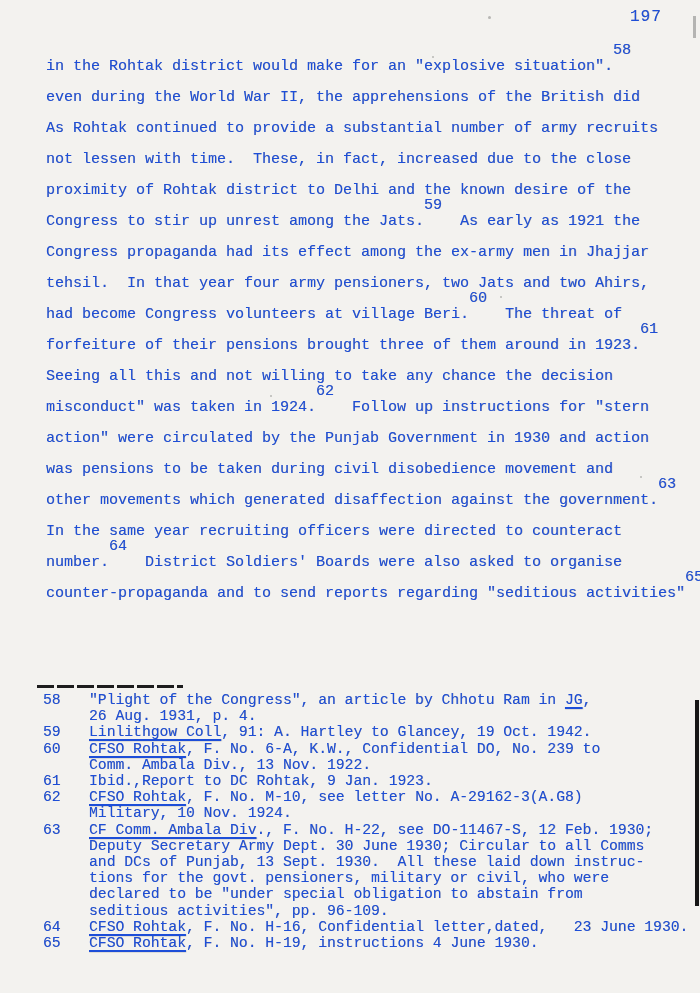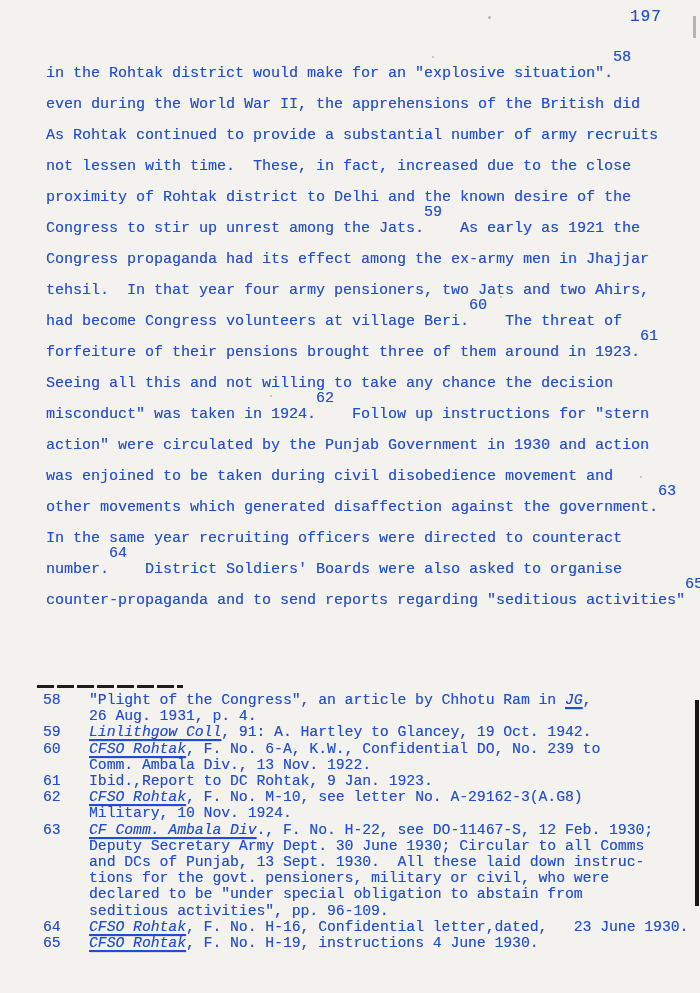--- a/index.html
+++ b/index.html
@@ -14,38 +14,38 @@
     text-shadow:0.3px 0.3px 0 rgba(25,25,25,0.35);
   }
   .page-number{
     position:absolute;left:630px;top:8px;
     font-size:16px;letter-spacing:1px;
   }
   .body-text{
     position:absolute;left:46px;top:56px;width:650px;
   }
   .body-line{
-    height:31px;line-height:36px;
+    height:31px;line-height:21px;
     font-size:15px;white-space:pre;
   }
   .sup{
     position:relative;top:-16px;font-size:15px;
   }
   .fn-separator{
     position:absolute;left:37px;top:685px;width:146px;height:3px;
     background:repeating-linear-gradient(90deg,#1d1d1d 0 17px,rgba(0,0,0,0) 17px 20px);
   }
   .footnotes{
     position:absolute;left:43px;top:692px;width:656px;
     font-size:14.7px;line-height:16.2px;
   }
   .fn-row{display:flex;}
   .fn-num{flex:0 0 46px;white-space:pre;}
   .fn-text{flex:1;white-space:pre;}
-  .u{text-decoration:underline;text-decoration-thickness:1.5px;text-underline-offset:2.5px;font-style:italic;}
+  .u{text-decoration:underline;text-decoration-thickness:1.5px;text-underline-offset:2.5px;}
   .edge-bar{
     position:absolute;left:695px;top:700px;width:4px;height:206px;
     background:#161616;
   }
   .edge-tick{
     position:absolute;left:693px;top:16px;width:3px;height:22px;
     background:#b4b4b2;
   }
   .speck{
     position:absolute;border-radius:50%;background:#8f8f8c;opacity:0.6;
@@ -70,21 +70,21 @@
     <div class="body-line"><span>not lessen with time.  These, in fact, increased due to the close</span><span class="sup"></span><span></span></div>
     <div class="body-line"><span>proximity of Rohtak district to Delhi and the known desire of the</span><span class="sup"></span><span></span></div>
     <div class="body-line"><span>Congress to stir up unrest among the Jats.</span><span class="sup">59</span><span>  As early as 1921 the</span></div>
     <div class="body-line"><span>Congress propaganda had its effect among the ex-army men in Jhajjar</span><span class="sup"></span><span></span></div>
     <div class="body-line"><span>tehsil.  In that year four army pensioners, two Jats and two Ahirs,</span><span class="sup"></span><span></span></div>
     <div class="body-line"><span>had become Congress volunteers at village Beri.</span><span class="sup">60</span><span>  The threat of</span></div>
     <div class="body-line"><span>forfeiture of their pensions brought three of them around in 1923.</span><span class="sup">61</span><span></span></div>
     <div class="body-line"><span>Seeing all this and not willing to take any chance the decision</span><span class="sup"></span><span></span></div>
     <div class="body-line"><span>misconduct" was taken in 1924.</span><span class="sup">62</span><span>  Follow up instructions for "stern</span></div>
     <div class="body-line"><span>action" were circulated by the Punjab Government in 1930 and action</span><span class="sup"></span><span></span></div>
-    <div class="body-line"><span>was enjoined to be taken during civil disobedience movement and</span><span class="sup"></span><span></span></div>
+    <div class="body-line"><span>was pensions to be taken during civil disobedience movement and</span><span class="sup"></span><span></span></div>
     <div class="body-line"><span>other movements which generated disaffection against the government.</span><span class="sup">63</span><span></span></div>
     <div class="body-line"><span>In the same year recruiting officers were directed to counteract</span><span class="sup"></span><span></span></div>
     <div class="body-line"><span>number.</span><span class="sup">64</span><span>  District Soldiers' Boards were also asked to organise</span></div>
     <div class="body-line"><span>counter-propaganda and to send reports regarding "seditious activities"</span><span class="sup">65</span><span></span></div>
   </div>
 
   <div class="fn-separator"></div>
 
   <div class="footnotes">
     <div class="fn-row">

